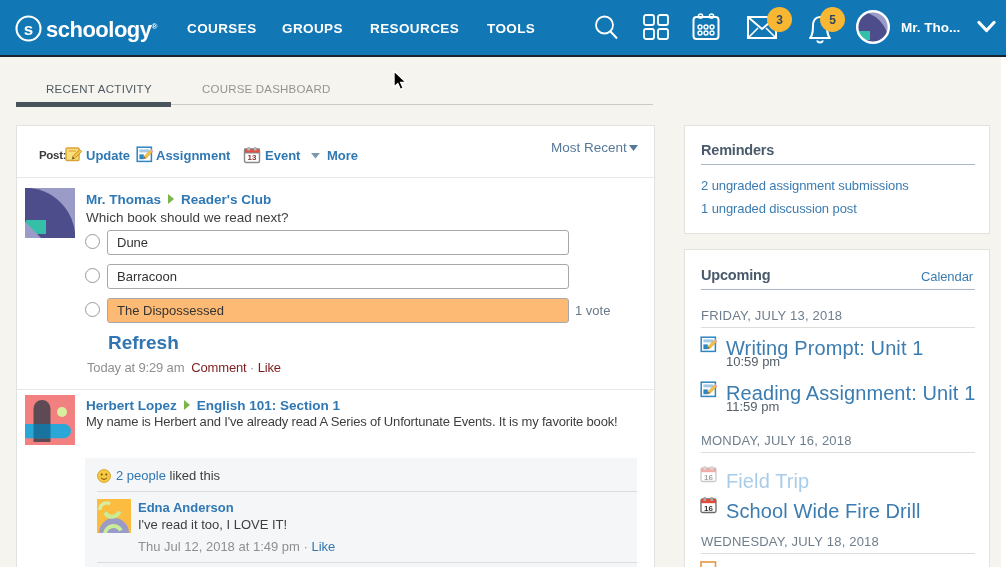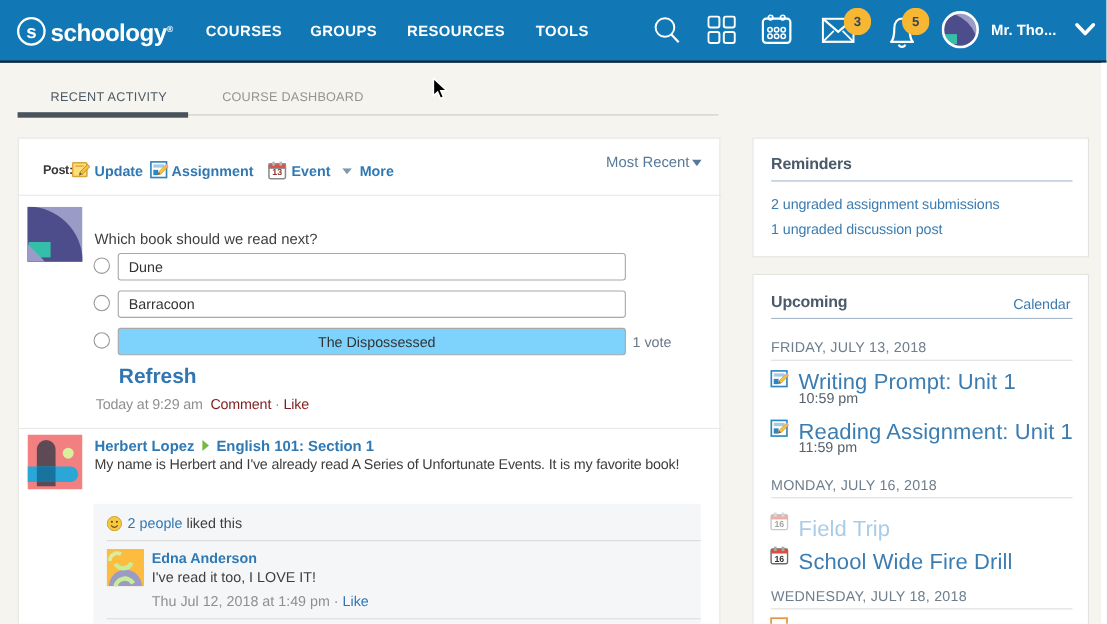--- a/index.html
+++ b/index.html
@@ -30,21 +30,21 @@
 .avatar50 { position:absolute; width:50px; height:50px; }
 .namerow { position:absolute; font-size:13.5px; font-weight:bold; color:#3176B1; }
 .greenarr { display:inline-block; width:0; height:0; border-left:6px solid #7AB648; border-top:5px solid transparent; border-bottom:5px solid transparent; margin:0 7px 0 7px; }
 .bodytext { position:absolute; font-size:13.5px; color:#3E3E3E; white-space:nowrap; }
 .bodytext.long { font-size:13px; letter-spacing:-0.18px; }
 .meta { position:absolute; font-size:13px; color:#8F8F8F; letter-spacing:-0.15px; white-space:nowrap; }
 .meta a { color:#7f1d1d; text-decoration:none; }
 .pollrow { position:absolute; left:68px; }
 .radio { position:absolute; left:0; top:4px; width:15px; height:15px; border:1px solid #9A9A9A; border-radius:50%; background:#fff; }
 .pollbox { position:absolute; left:22px; top:0; width:462px; height:25px; border:1px solid #A8A8A8; border-radius:3px; background:#fff; font-size:13px; color:#333; line-height:23px; padding-left:9px; }
-.pollbox.sel { background:#7dd3fc;text-align:center; }
+.pollbox.sel { background:#fdba74; }
 .vote { position:absolute; left:490px; top:5px; font-size:13px; color:#68798A; white-space:nowrap; }
 
 .cmtbox { position:absolute; left:68px; top:332px; width:552px; height:127px; background:#F5F6F8; }
 .cmtdiv { position:absolute; left:12px; width:540px; height:1px; background:#DCDCDC; }
 
 .scard { position:absolute; left:684px; width:306px; background:#fff; border:1px solid #E4E2DE; }
 .scard h2 { position:absolute; left:16px; font-size:14.5px; font-weight:bold; letter-spacing:-0.2px; color:#4A5A6B; }
 .shr { position:absolute; left:16px; width:274px; height:1px; background:#A5B7C9; }
 .slink { position:absolute; left:16px; font-size:13px; color:#3B7CB1; letter-spacing:-0.1px; }
 .dayhdr { position:absolute; left:16px; font-size:13px; letter-spacing:0.2px; color:#6E7E8C; }
@@ -185,20 +185,21 @@
         </svg>
   </div>
   <div class="divider" style="top:51px;"></div>
 
   <svg class="avatar50" style="left:8px;top:62px;" width="50" height="50" viewBox="0 0 50 50">
     <rect width="50" height="50" fill="#9B9BC8"></rect>
     <circle cx="0" cy="50" r="50.3" fill="#4D4D8C"></circle>
     <rect x="1" y="32" width="20" height="14" fill="#35BFA8"></rect>
     <polygon points="0,33.5 16,50 0,50" fill="#9B9BC8"></polygon>
   </svg>
+  <div class="namerow" style="left:69px;top:66px;"><a class="bluelink" href="#">Mr. Thomas</a><span class="greenarr"></span><a class="bluelink" href="#">Reader's Club</a></div>
   <div class="bodytext" style="left:69px;top:84px;">Which book should we read next?</div>
 
   <div class="pollrow" style="top:104px;">
         <span class="radio"></span>
         <span class="pollbox">Dune</span>
       </div>
   <div class="pollrow" style="top:138px;">
         <span class="radio"></span>
         <span class="pollbox">Barracoon</span>
       </div>

